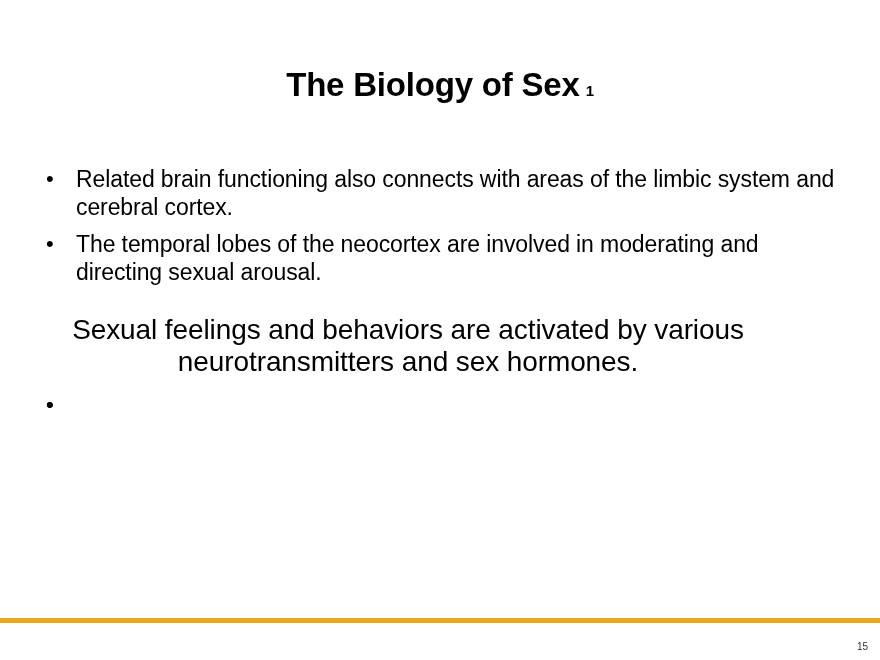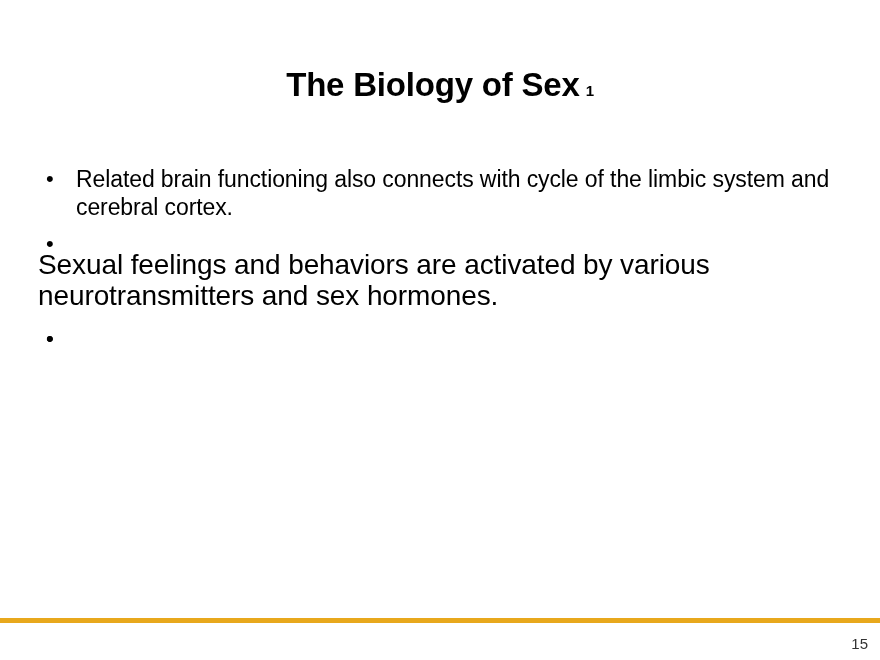--- a/index.html
+++ b/index.html
@@ -51,20 +51,21 @@
     font-size: 28px;
     line-height: 1.12;
     margin: 0 0 6px 0;
     letter-spacing: -0.1px;
   }
 
   .lead.second {
     margin-top: 28px;
     margin-bottom: 4px;
     width: 740px;
+    text-align: center;
   }
 
   ul.bullets {
     list-style: none;
     margin: 0;
     padding: 0;
   }
 
   ul.bullets li {
     position: relative;
@@ -97,43 +98,44 @@
     bottom: 37px;
     width: 880px;
     height: 5px;
     background: #e8a81c;
   }
 
   .page-number {
     position: absolute;
     right: 12px;
     bottom: 8px;
-    font-size: 15px;
+    font-size: 10px;
     color: #333333;
   }
 </style>
 </head>
 <body>
 
 <div class="slide">
 
   <div class="slide-title">
     <span>The Biology of Sex</span><span class="sup">1</span>
   </div>
 
   <div class="body-block">
 
 
     <ul class="bullets tight">
       <li>
         <span class="dot">•</span>
-        <span>Related brain functioning also connects with cycle of the limbic system and cerebral cortex.</span>
+        <span>Related brain functioning also connects with areas of the limbic system and cerebral cortex.</span>
       </li>
       <li>
         <span class="dot">•</span>
+        <span>The temporal lobes of the neocortex are involved in moderating and directing sexual arousal.</span>
       </li>
     </ul>
 
     <p class="lead second">Sexual feelings and behaviors are activated by various neurotransmitters and sex hormones.</p>
 
     <ul class="bullets second-group">
       <li>
         <span class="dot">•</span>
       </li>
       <li>

